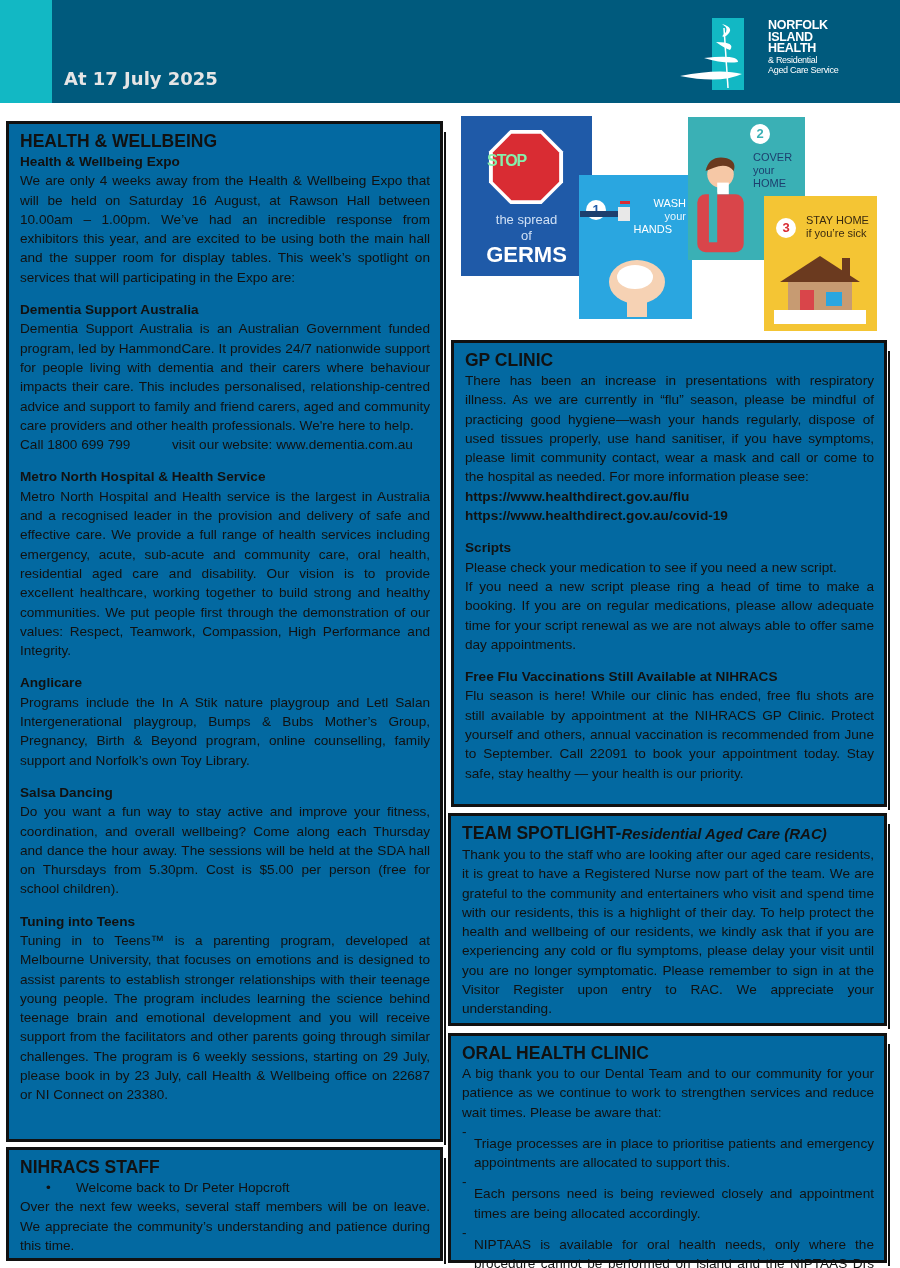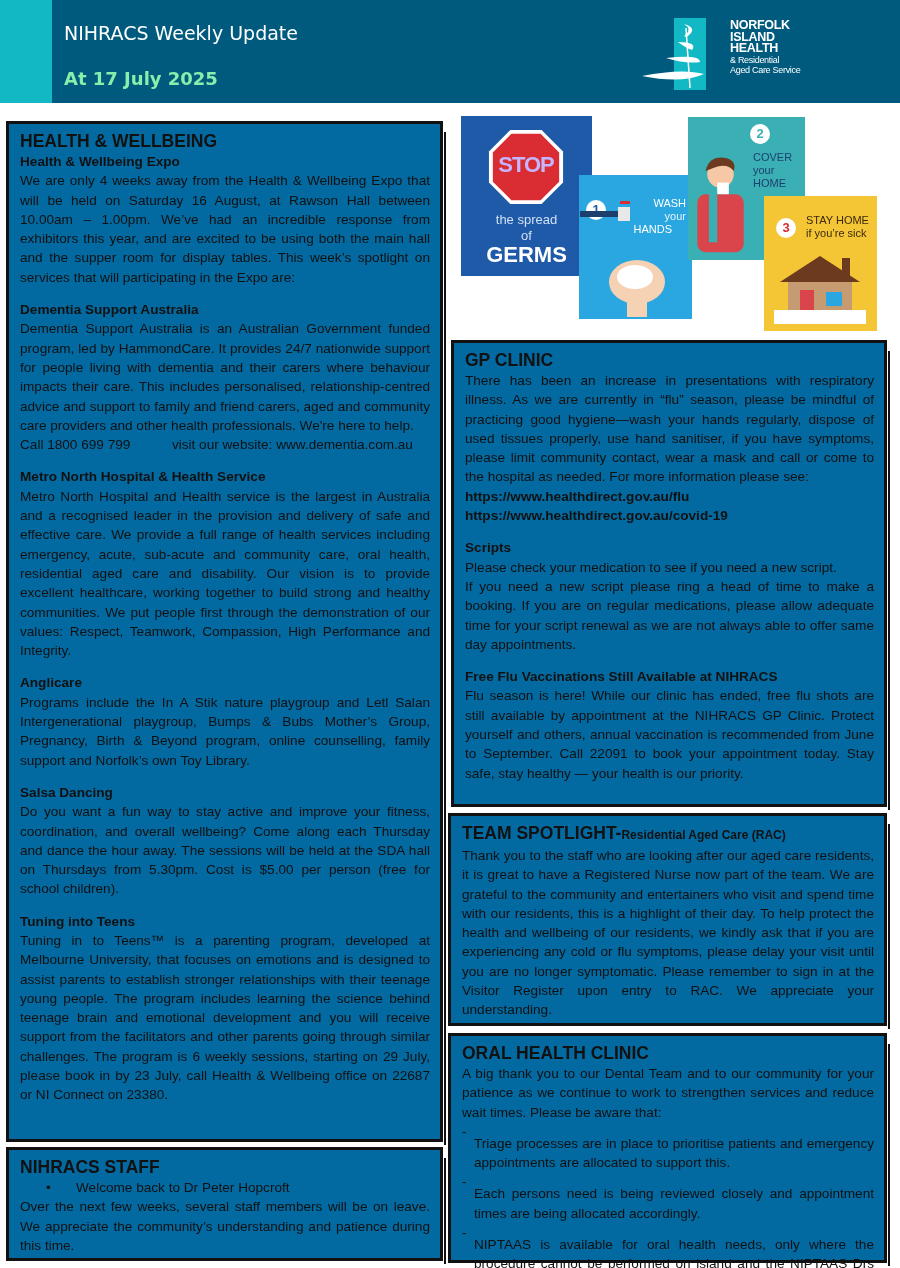--- a/index.html
+++ b/index.html
@@ -2,23 +2,23 @@
 <html><head>
 <meta charset="utf-8">
 <style>
   * { box-sizing: border-box; margin: 0; padding: 0; }
   html, body { width: 900px; height: 1268px; background: #ffffff; overflow: hidden; }
   body { font-family: "Liberation Sans", sans-serif; color: #111; position: relative; }
 
   .header { position: absolute; left: 0; top: 0; width: 900px; height: 103px; background: #005a7d; }
   .header .accent { position: absolute; left: 0; top: 0; width: 52px; height: 103px; background: #12b8c4; }
   .header .title { position: absolute; left: 64px; top: 22px; color: #fff; font-size: 19px; font-family: "DejaVu Sans", sans-serif; }
-  .header .date { position: absolute; left: 64px; top: 68px; color: #86efac; font-size: 18px; font-weight: bold; font-family: "DejaVu Sans", sans-serif; }
+  .header .date { position: absolute; left: 64px; top: 68px; color: #e5e5e5; font-size: 18px; font-weight: bold; font-family: "DejaVu Sans", sans-serif; }
 
-  .logo { position: absolute; left: 642px; top: 18px; width: 170px; height: 72px; }
+  .logo { position: absolute; left: 680px; top: 18px; width: 170px; height: 72px; }
   .logo .mark { position: absolute; left: 0; top: 0; width: 75px; height: 72px; }
   .logo .name { position: absolute; left: 88px; top: 2px; color: #fff; font-weight: bold; font-size: 12.5px; line-height: 11.5px; letter-spacing: -0.3px; }
   .logo .sub { position: absolute; left: 88px; top: 38px; color: #fff; font-size: 9px; line-height: 9.5px; letter-spacing: -0.3px; }
 
   .box { position: absolute; border: 3px solid #111; background: #0369a1; padding: 6px 10px 6px 11px; font-size: 13.6px; line-height: 19.3px; }
   .box::after { content: ""; position: absolute; right: -6px; top: 8px; width: 2px; bottom: -6px; background: #111; }
   .box h2 { font-size: 17.5px; font-weight: bold; line-height: 22px; margin-bottom: 0; }
   .box h3 { font-size: 13.6px; font-weight: bold; line-height: 19.3px; }
   .box p { text-align: justify; }
   .gap { height: 13px; }
@@ -31,28 +31,27 @@
 
   .bullet-row { display: flex; padding-left: 26px; }
   .bullet-row .dot { width: 30px; }
   .dash-row { display: flex; text-align: justify; }
   .dash-row .dash { width: 12px; flex: none; }
   .dash-row span.t { flex: 1; text-align: justify; margin-top: 12px; }
 
   .hyg { position: absolute; left: 458px; top: 115px; width: 420px; height: 218px; }
   .card { position: absolute; }
   .link { font-weight: bold; }
-  .inline-sub { font-size: 12px; }
+  .inline-sub { font-size: 15px; font-style: italic; }
 </style>
 </head>
 <body>
 
 <div class="header">
   <div class="accent"></div>
-  <div class="title">NIHRACS Weekly Update</div>
   <div class="date">At 17 July 2025</div>
   <div class="logo">
     <svg class="mark" viewBox="0 0 75 72">
       <rect x="32" y="0" width="32" height="72" fill="#12b8c4"></rect>
       <path d="M42 6 Q56 10 46 18 Q40 20 44 16 Q50 11 42 6Z" fill="#fff"></path>
       <path d="M36 24 Q56 24 50 32 Q44 30 36 24Z" fill="#fff"></path>
       <path d="M24 40 Q58 36 58 44 Q44 46 24 40Z" fill="#fff"></path>
       <path d="M0 58 Q40 50 62 56 Q40 66 0 58Z" fill="#fff"></path>
       <path d="M44 10 L48 70" stroke="#fff" stroke-width="1.5"></path>
     </svg>
@@ -102,21 +101,21 @@
   </div>
   <p>Over the next few weeks, several staff members will be on leave. We appreciate the community’s understanding and patience during this time.</p>
 </div>
 
 <div class="hyg">
   <div class="card" style="left:3px;top:1px;width:131px;height:160px;background:#1f5aa8;">
     <svg viewBox="0 0 80 80" style="position:absolute;left:26px;top:12px;width:78px;height:78px;">
       <polygon points="24,2 56,2 78,24 78,56 56,78 24,78 2,56 2,24" fill="#fff"></polygon>
       <polygon points="25,6 55,6 74,25 74,55 55,74 25,74 6,55 6,25" fill="#d92c33"></polygon>
     </svg>
-    <div style="position:absolute;left:26px;top:36px;width:78px;text-align:center;color:#c4b5fd;font-weight:bold;font-size:22px;letter-spacing:-1px;">STOP</div>
+    <div style="position:absolute;left:26px;top:36px;width:78px;color:#86efac;font-weight:bold;font-size:16px;letter-spacing:-1px;">STOP</div>
     <div style="position:absolute;left:0;top:96px;width:131px;text-align:center;color:#cfe0f5;font-size:13px;">the spread</div>
     <div style="position:absolute;left:0;top:112px;width:131px;text-align:center;color:#cfe0f5;font-size:13px;">of</div>
     <div style="position:absolute;left:0;top:126px;width:131px;text-align:center;color:#fff;font-weight:bold;font-size:22px;">GERMS</div>
   </div>
   <div class="card" style="left:121px;top:60px;width:113px;height:144px;background:#2aa6e0;">
     <div style="position:absolute;left:7px;top:25px;width:20px;height:20px;border-radius:50%;background:#fff;color:#1f5aa8;font-weight:bold;font-size:13px;text-align:center;line-height:20px;">1</div>
     <svg viewBox="0 0 60 30" style="position:absolute;left:0;top:24px;width:62px;height:30px;">
       <rect x="0" y="12" width="40" height="6" fill="#1d3f6e"></rect>
       <rect x="38" y="8" width="12" height="14" fill="#e8e8e8"></rect>
       <rect x="40" y="2" width="10" height="3" fill="#d92c33"></rect>

